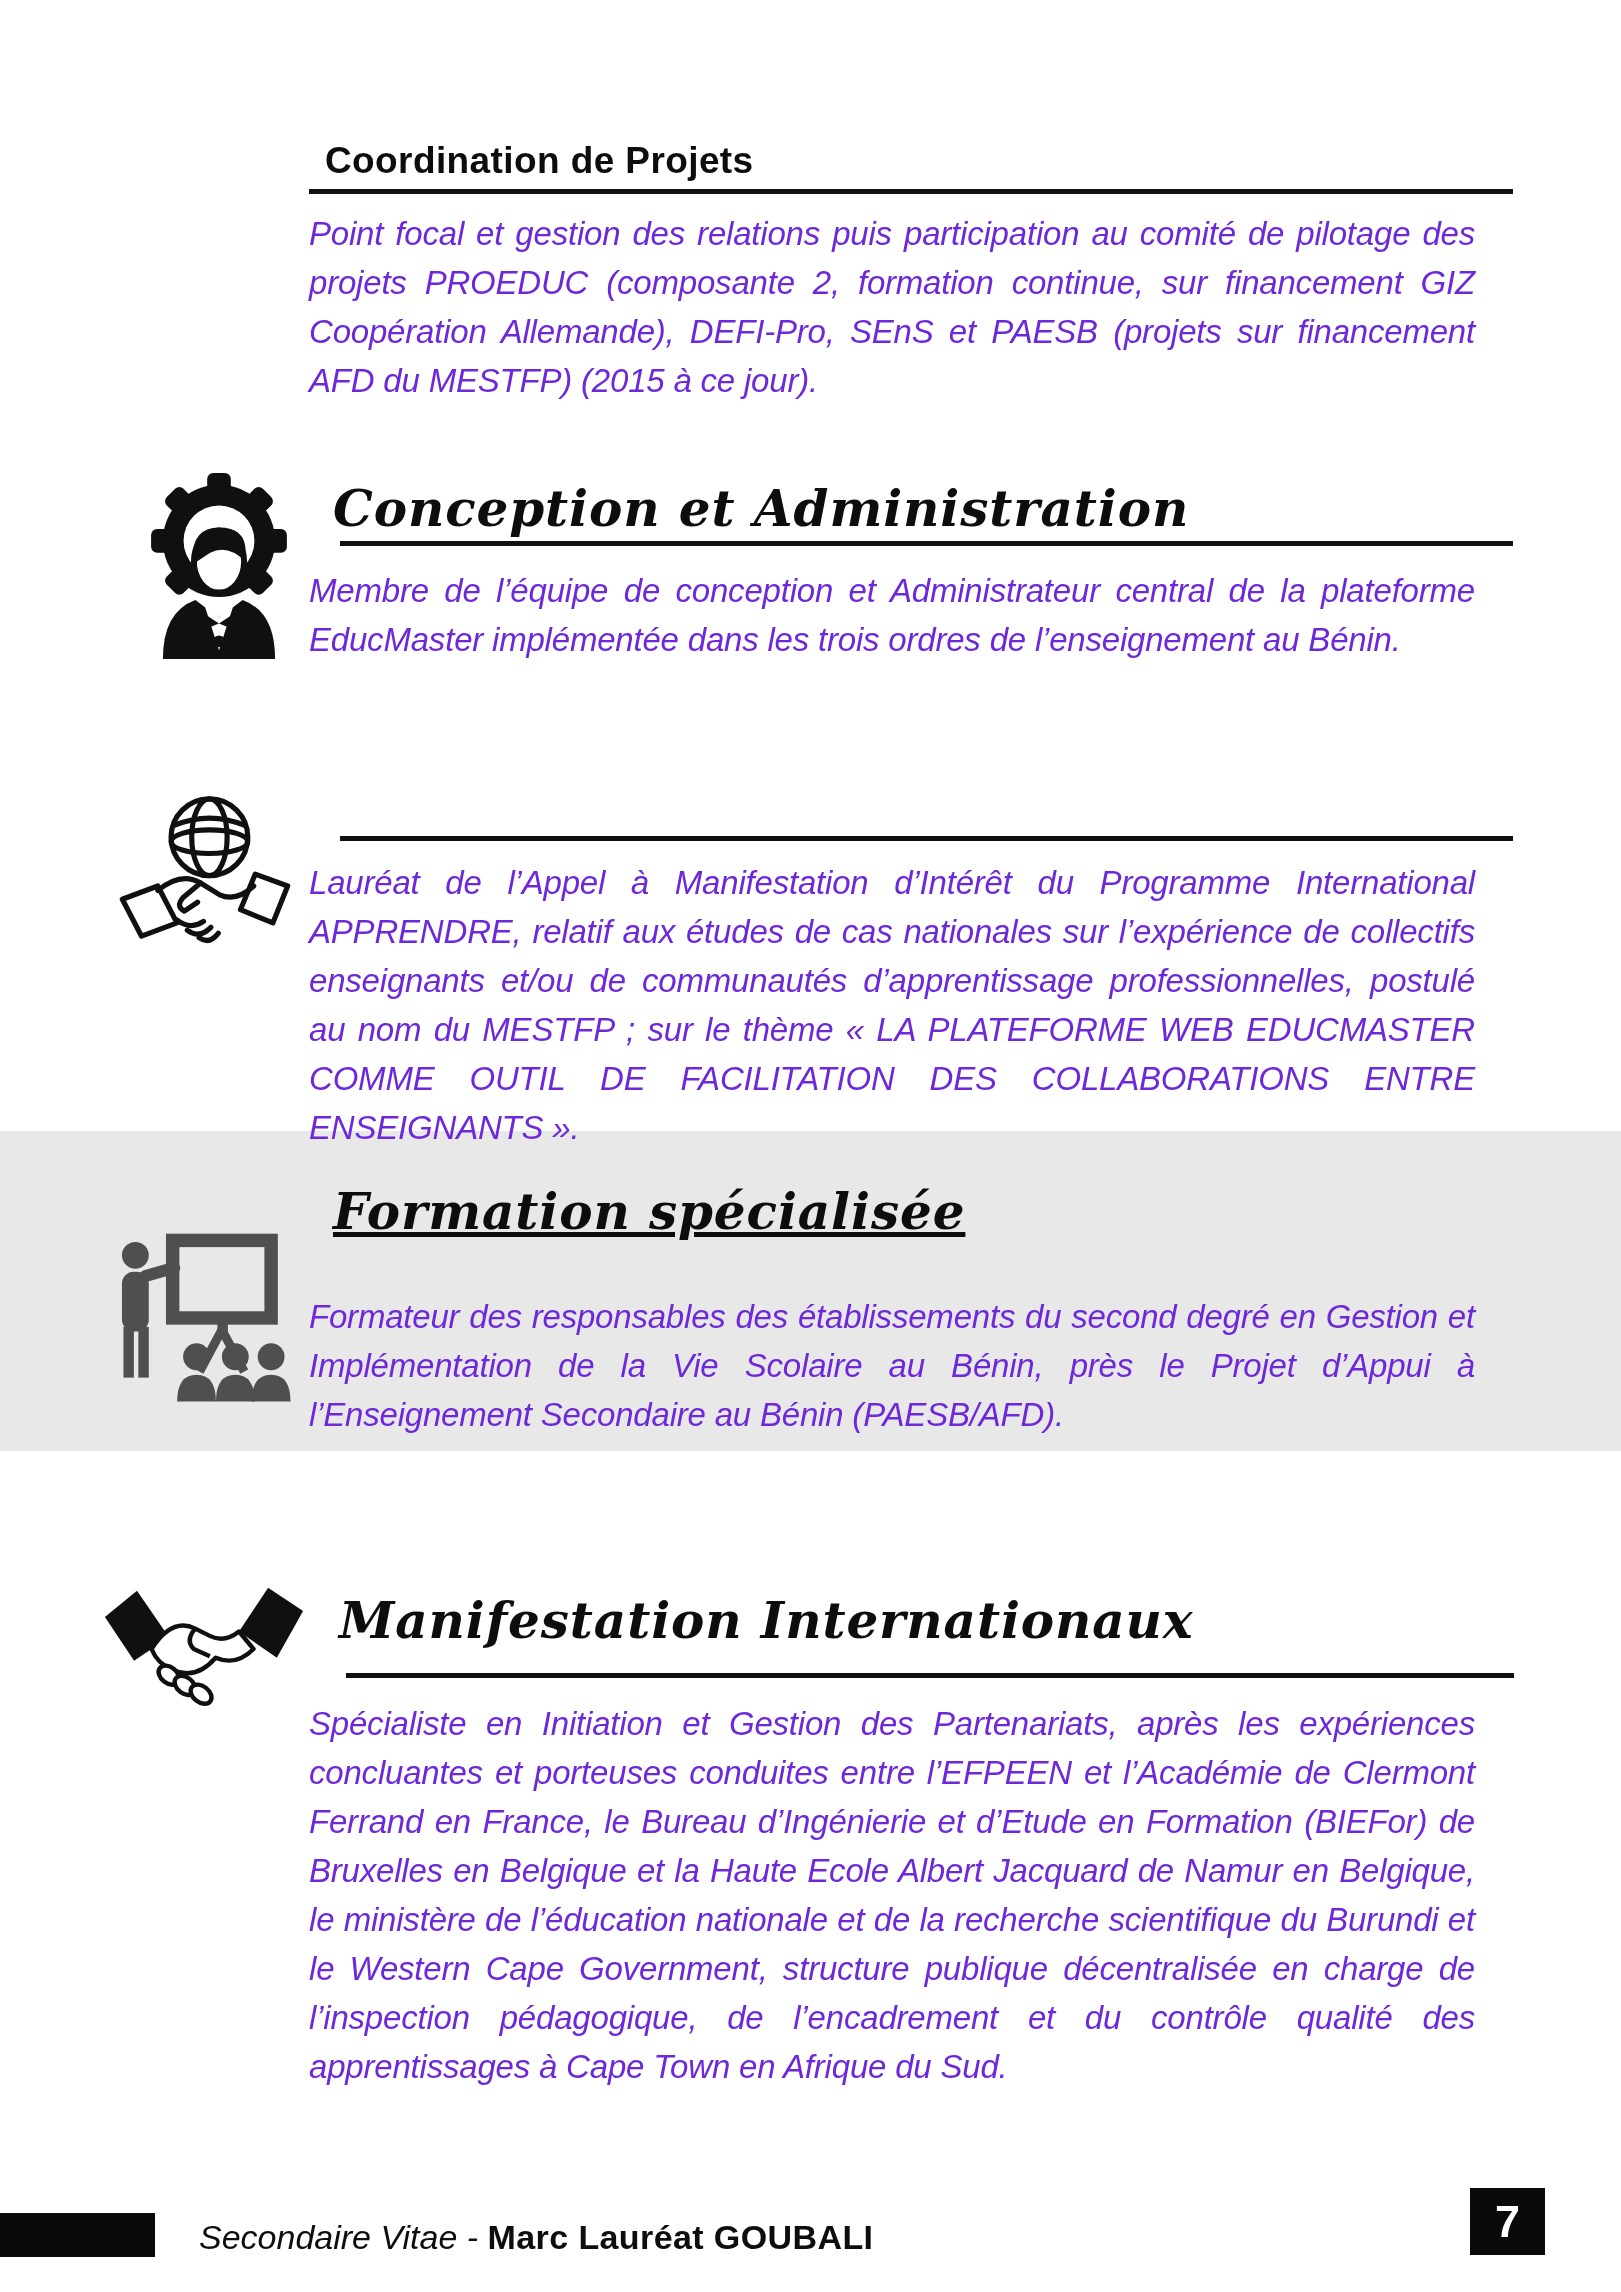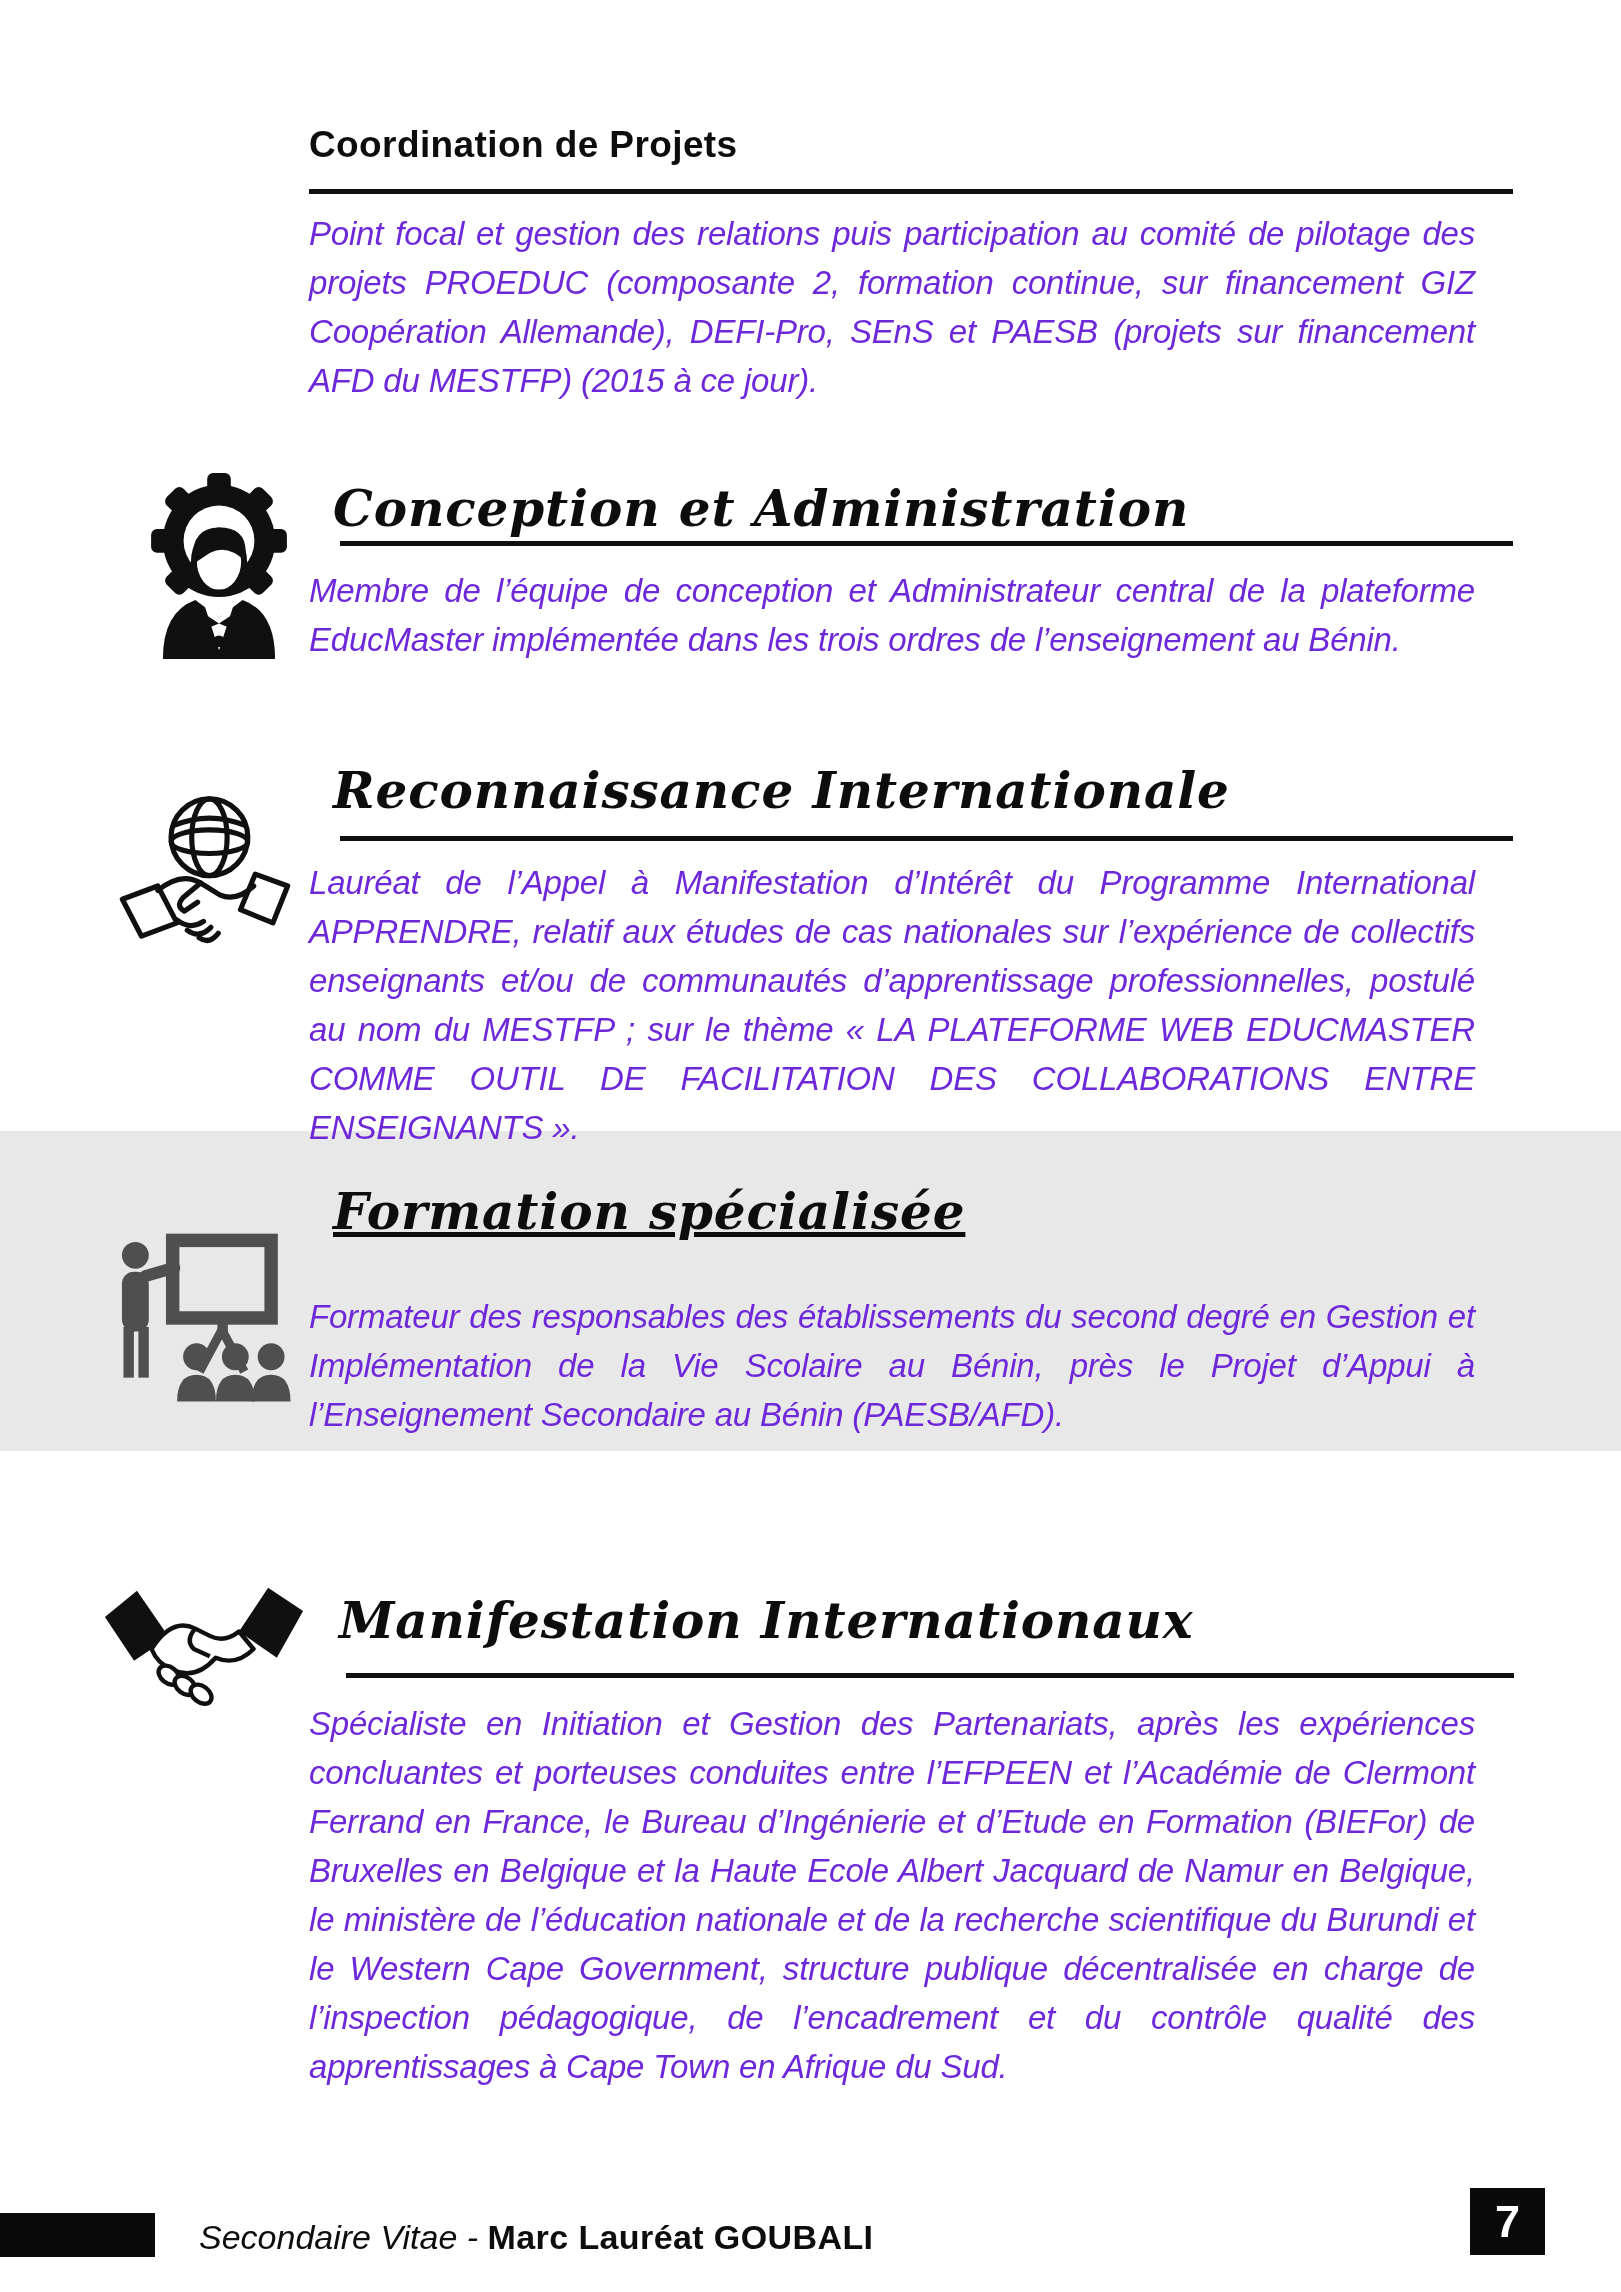--- a/index.html
+++ b/index.html
@@ -1,20 +1,20 @@
 <!DOCTYPE html>
 <html style="font-size:14.3px"><head>
 <meta charset="utf-8">
 <style>
   html,body{margin:0;padding:0;background:#ffffff;}
   .page{position:relative;width:1621px;height:2293px;background:#ffffff;overflow:hidden;
         font-family:"Liberation Sans","DejaVu Sans",sans-serif;color:#141414;}
 
   
-  .h-sans{position:absolute;margin:0;font-family:"Liberation Sans","DejaVu Sans",sans-serif;
+  .h-sans{position:absolute;margin:16px;font-family:"Liberation Sans","DejaVu Sans",sans-serif;
           font-weight:700;font-size:37px;letter-spacing:0.4px;color:#0d0d0d;}
   .h-script{position:absolute;margin:0;font-family:"DejaVu Serif","Liberation Serif",serif;
             font-style:italic;font-weight:700;font-size:50px;letter-spacing:0.9px;color:#0d0d0d;}
 
   
   .rule{position:absolute;height:4.5px;background:#101010;}
 
   
   .body{position:absolute;margin:0;font-style:italic;font-size:33px;line-height:49px;
         letter-spacing:-0.2px;color:#6d28d9;text-align:justify;}
@@ -100,21 +100,20 @@
       <ellipse cx="63" cy="33" rx="26" ry="8"></ellipse>
       <path d="M4 72 L28 63 L41 88 L17 97 Z"></path>
       <path d="M116 63 L94 55 L84 79 L106 88 Z"></path>
       <path d="M28 66 Q44 53 57 61 L70 69 Q81 74 93 63"></path>
       <path d="M57 61 L45 71 Q40 77 46 80 L55 74"></path>
       <path d="M41 86 Q50 93 59 87"></path>
       <path d="M48 93 Q56 99 64 91"></path>
       <path d="M56 98 Q63 103 69 95"></path>
     </svg>
   </div>
-  <h2 class="h-script h-reconnaissance">Reconnaissance Internationale</h2>
   <div class="rule rule-reconnaissance"></div>
   <p class="body p-reconnaissance">Lauréat de l’Appel à Manifestation d’Intérêt du Programme International APPRENDRE, relatif aux études de cas nationales sur l’expérience de collectifs enseignants et/ou de communautés d’apprentissage professionnelles, postulé au nom du MESTFP ; sur le thème « LA PLATEFORME WEB EDUCMASTER COMME OUTIL DE FACILITATION DES COLLABORATIONS ENTRE ENSEIGNANTS ».</p>
 
   <div class="icon-box icon-formation">
     <svg viewBox="0 0 120 120" xmlns="http://www.w3.org/2000/svg">
       <g fill="#4f4f4f">
         <circle cx="15" cy="22" r="9"></circle>
         <rect x="6" y="33" width="18" height="40" rx="8"></rect>
         <rect x="7" y="70" width="7" height="34"></rect>
         <rect x="17" y="70" width="7" height="34"></rect>

